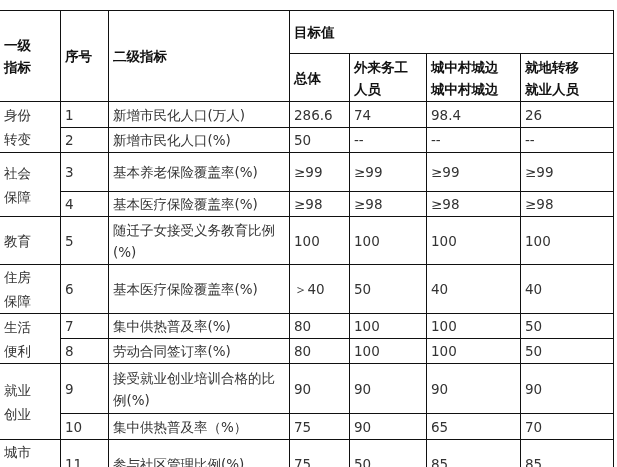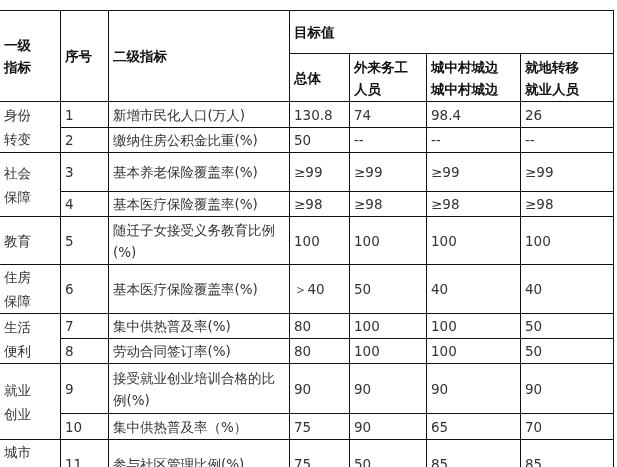--- a/index.html
+++ b/index.html
@@ -36,28 +36,28 @@
       <td class="hd">总体</td>
       <td class="hd"><span>外来务工</span><br><span>人员</span></td>
       <td class="hd"><span>城中村城边</span><br><span>城中村城边</span></td>
       <td class="hd"><span>就地转移</span><br><span>就业人员</span></td>
     </tr>
 
     <tr style="height:26px">
       <td class="cat" rowspan="2"><span>身份</span><br><span>转变</span></td>
       <td>1</td>
       <td>新增市民化人口(万人)</td>
-      <td>130.8</td>
+      <td>286.6</td>
       <td>74</td>
       <td>98.4</td>
       <td>26</td>
     </tr>
     <tr style="height:25px">
       <td>2</td>
-      <td>缴纳住房公积金比重(%)</td>
+      <td>新增市民化人口(%)</td>
       <td>50</td>
       <td>--</td>
       <td>--</td>
       <td>--</td>
     </tr>
 
     <tr style="height:39px">
       <td class="cat" rowspan="2"><span>社会</span><br><span>保障</span></td>
       <td>3</td>
       <td>基本养老保险覆盖率(%)</td>

